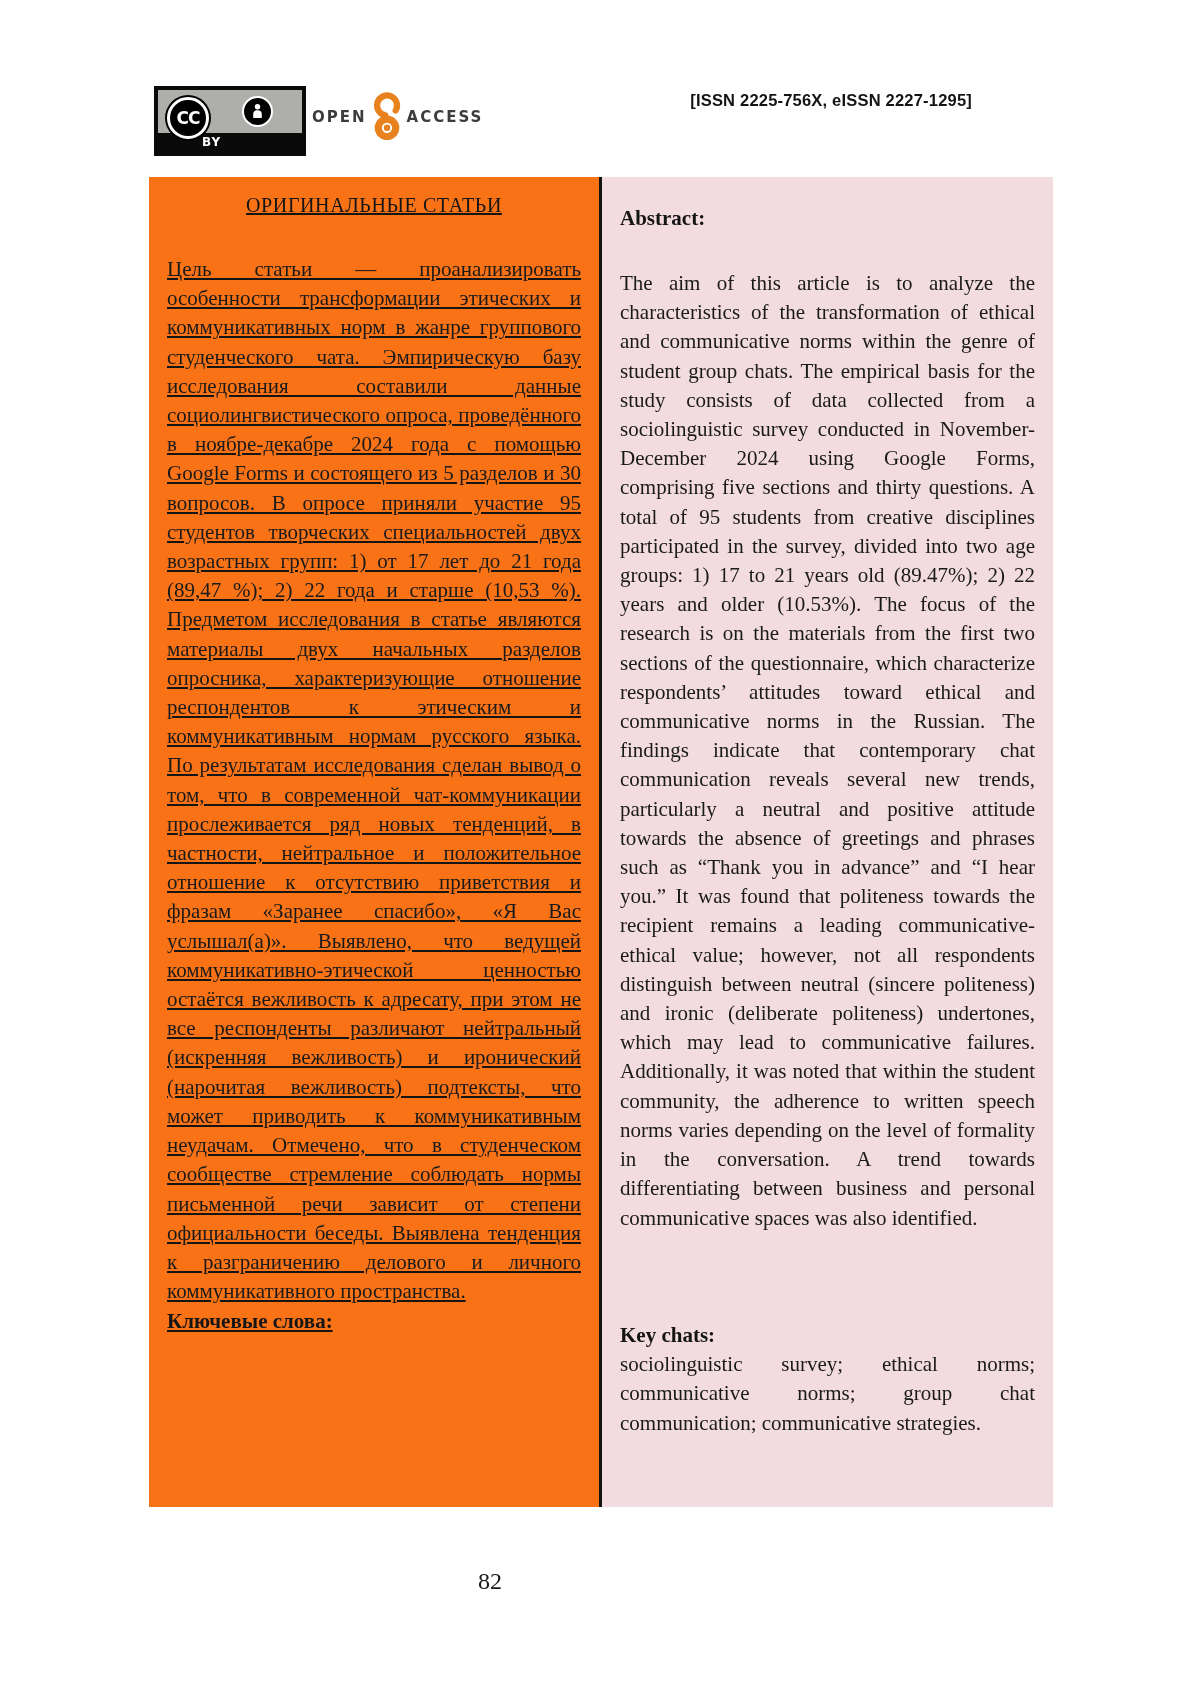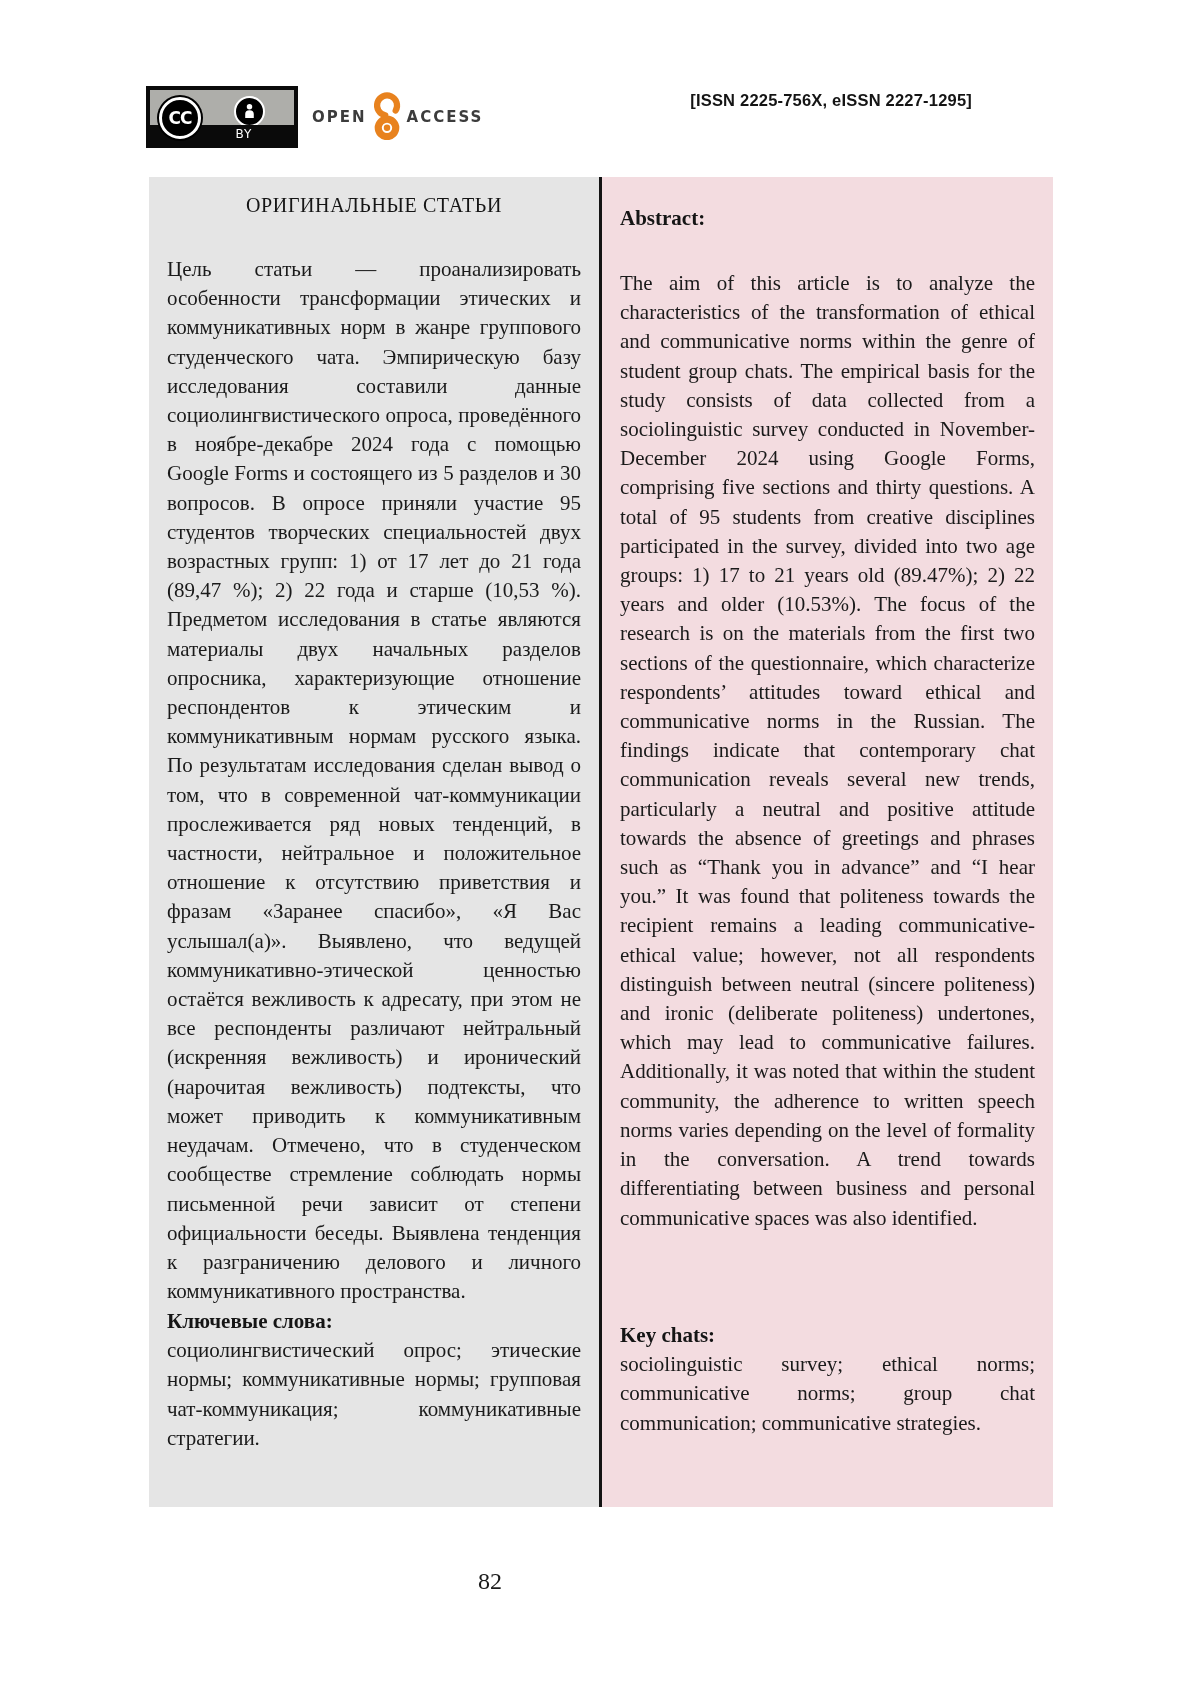--- a/index.html
+++ b/index.html
@@ -7,31 +7,31 @@
   body {
     position:relative;
     width:1200px; height:1703px;
     font-family:"Liberation Serif", serif;
     color:#151515;
     overflow:hidden;
   }
 
   
   .cc-badge{
-    position:absolute; left:146px; top:86px;
-    width:152px; height:62px;
+    position:absolute; left:154px; top:86px;
+    width:152px; height:70px;
     background:#aeaeaa;
     border:4px solid #0a0a0a;
   }
   .by-strip{
     position:absolute; left:0; right:0; bottom:0; height:19px;
     background:#0a0a0a; color:#ffffff;
     font-family:"DejaVu Sans", sans-serif;
-    font-weight:normal; font-size:12px; line-height:19px;
-    text-align:center; padding-left:44px; letter-spacing:1px;
+    font-weight:bold; font-size:12px; line-height:19px;
+    text-align:left; padding-left:44px; letter-spacing:1px;
   }
   .cc-circle{
     position:absolute; left:9px; top:7px;
     width:42px; height:42px; border-radius:50%;
     background:#000; border:3px solid #fff;
     box-shadow:0 0 0 2px #000;
     color:#fff; display:flex; align-items:center; justify-content:center;
     font-family:"DejaVu Sans", sans-serif; font-weight:bold; font-size:17px;
     letter-spacing:-1px; z-index:2;
   }
@@ -121,25 +121,24 @@
   </div>
 
   <div class="citation">
     <div>[ISSN 2225-756X, eISSN 2227-1295]</div>
   </div>
 
 </header>
 
 <main class="abstract-table">
 
-  <section class="col col-ru" lang="ru" style="background: #e5e5e5;">
+  <section class="col col-ru" lang="ru" style="background: #f97316; text-decoration: underline;">
     <h2 class="section-title">ОРИГИНАЛЬНЫЕ СТАТЬИ</h2>
     <div class="bodytext abstract-body">Цель статьи — проанализировать особенности трансформации этических и коммуникативных норм в жанре группового студенческого чата. Эмпирическую базу исследования составили данные социолингвистического опроса, проведённого в ноябре-декабре 2024 года с помощью Google Forms и состоящего из 5 разделов и 30 вопросов. В опросе приняли участие 95 студентов творческих специальностей двух возрастных групп: 1) от 17 лет до 21 года (89,47 %); 2) 22 года и старше (10,53 %). Предметом исследования в статье являются материалы двух начальных разделов опросника, характеризующие отношение респондентов к этическим и коммуникативным нормам русского языка. По результатам исследования сделан вывод о том, что в современной чат-коммуникации прослеживается ряд новых тенденций, в частности, нейтральное и положительное отношение к отсутствию приветствия и фразам «Заранее спасибо», «Я Вас услышал(а)». Выявлено, что ведущей коммуникативно-этической ценностью остаётся вежливость к адресату, при этом не все респонденты различают нейтральный (искренняя вежливость) и иронический (нарочитая вежливость) подтексты, что может приводить к коммуникативным неудачам. Отмечено, что в студенческом сообществе стремление соблюдать нормы письменной речи зависит от степени официальности беседы. Выявлена тенденция к разграничению делового и личного коммуникативного пространства.</div>
     <div class="kw-label">Ключевые слова:</div>
-    <div class="bodytext">социолингвистический опрос; этические нормы; коммуникативные нормы; групповая чат-коммуникация; коммуникативные стратегии.</div>
   </section>
 
   <div class="divider"></div>
 
   <section class="col col-en" lang="en" style="background: rgb(243, 220, 224);">
     <div class="abs-label">Abstract:</div>
     <div class="bodytext abstract-body">The aim of this article is to analyze the characteristics of the transformation of ethical and communicative norms within the genre of student group chats. The empirical basis for the study consists of data collected from a sociolinguistic survey conducted in November-December 2024 using Google Forms, comprising five sections and thirty questions. A total of 95 students from creative disciplines participated in the survey, divided into two age groups: 1) 17 to 21 years old (89.47%); 2) 22 years and older (10.53%). The focus of the research is on the materials from the first two sections of the questionnaire, which characterize respondents’ attitudes toward ethical and communicative norms in the Russian. The findings indicate that contemporary chat communication reveals several new trends, particularly a neutral and positive attitude towards the absence of greetings and phrases such as “Thank you in advance” and “I hear you.” It was found that politeness towards the recipient remains a leading communicative-ethical value; however, not all respondents distinguish between neutral (sincere politeness) and ironic (deliberate politeness) undertones, which may lead to communicative failures. Additionally, it was noted that within the student community, the adherence to written speech norms varies depending on the level of formality in the conversation. A trend towards differentiating between business and personal communicative spaces was also identified.</div>
     <div class="kw-label">Key chats:</div>
     <div class="bodytext">sociolinguistic survey; ethical norms; communicative norms; group chat communication; communicative strategies.</div>
   </section>

